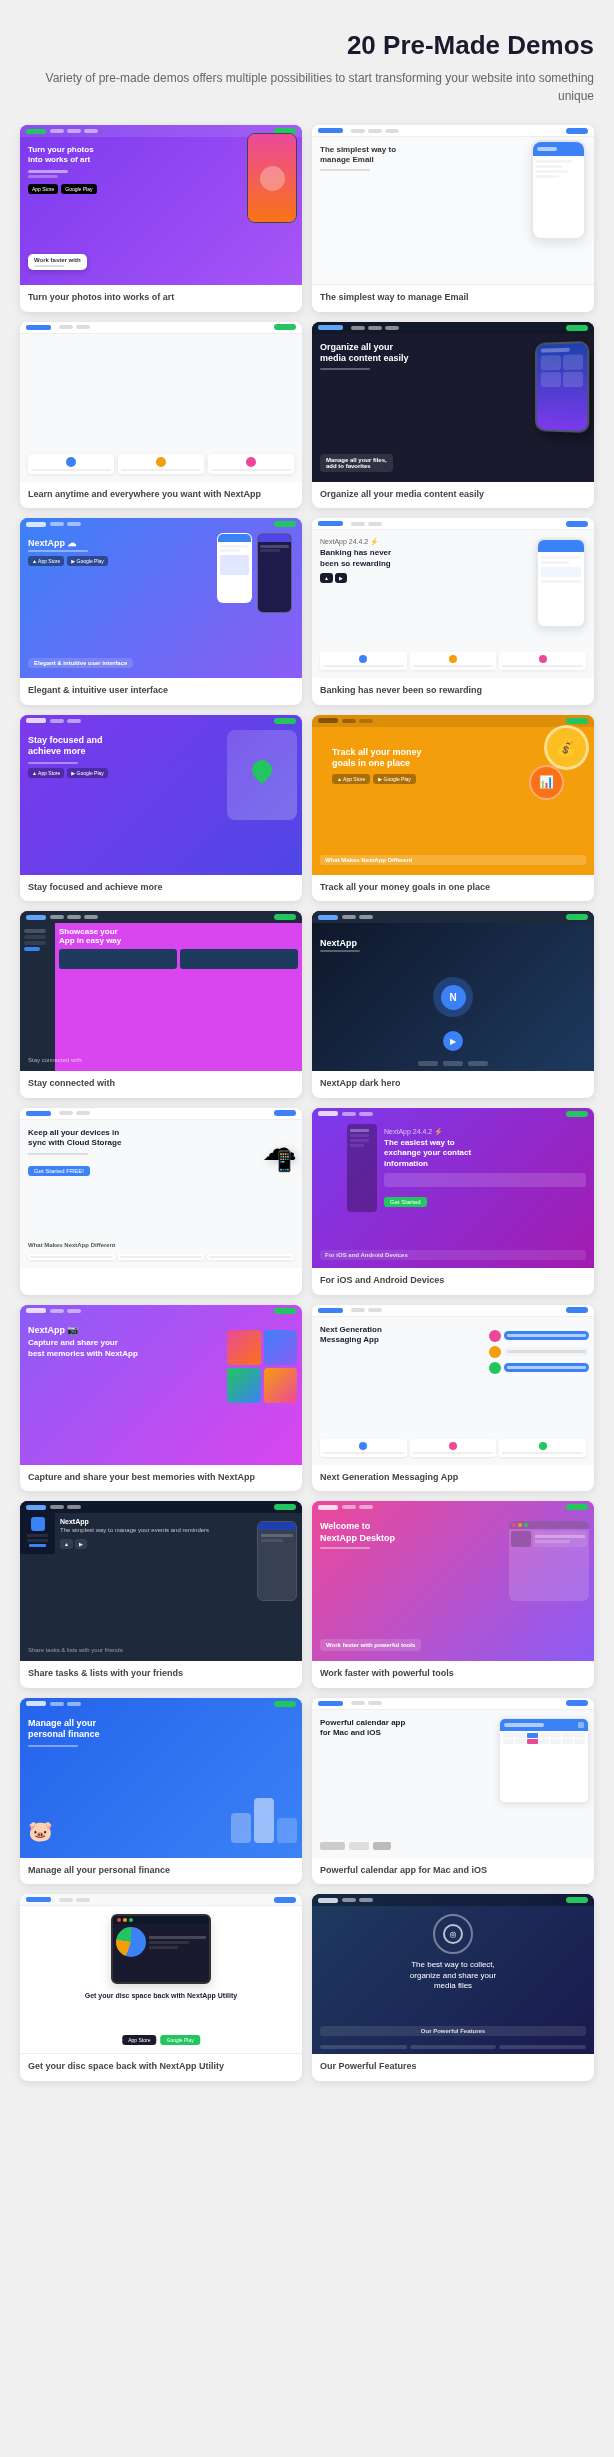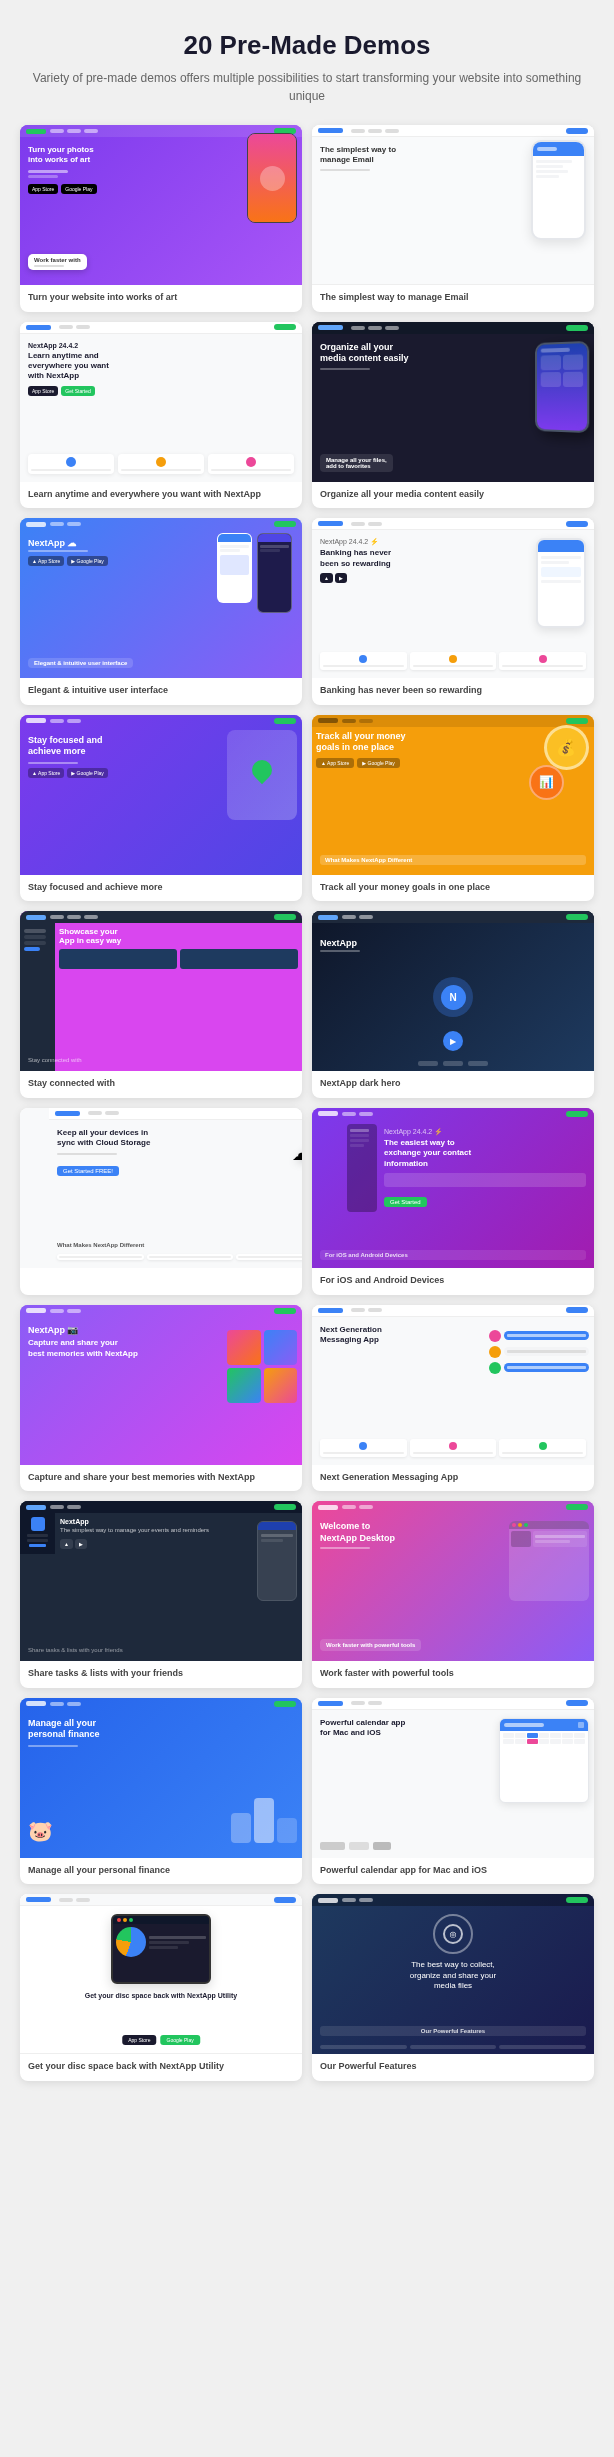--- a/index.html
+++ b/index.html
@@ -8,21 +8,21 @@
       font-family: 'Arial', sans-serif;
       width: 614px;
       min-height: 2457px;
     }
     .page-wrapper {
       width: 614px;
       background: #f0f0f0;
       padding: 30px 20px 40px;
     }
     .header {
-      text-align: center;
+      text-align: right;
       margin-bottom: 20px;
     }
     .header h1 {
       font-size: 26px;
       font-weight: 800;
       color: #1a1a2e;
       margin-bottom: 8px;
     }
     .header p {
       font-size: 12px;
@@ -175,21 +175,21 @@
             </div>
           </div>
 
           <div style="position:absolute; bottom:15px; left:8px; background:white; border-radius:5px; padding:3px 6px; box-shadow:0 2px 6px rgba(0,0,0,0.2);">
             <div style="font-size:6px; font-weight:bold; color:#333;">Work faster with</div>
             <div style="height:2px; width:30px; background:#ddd; border-radius:1px; margin-top:2px;"></div>
           </div>
         </div>
       </div>
       <div class="demo-label">
-        <span>Turn your website into works of art</span>
+        <span>Turn your photos into works of art</span>
       </div>
     </div>
 
     <div class="demo-card demo-2">
       <div class="demo-preview">
         <div class="preview-inner" style="background:#f9fafb;">
           <div class="nav-bar" style="background:#fff; border-bottom:1px solid #eee;">
             <div style="width:25px;height:5px;border-radius:2px;background:#3b82f6;"></div>
             <div class="nav-links" style="margin-left:4px;">
               <div class="nav-link" style="background:#ddd;"></div>
@@ -224,28 +224,20 @@
     <div class="demo-card demo-3">
       <div class="demo-preview">
         <div class="preview-inner" style="background:#f8f9fa;">
           <div class="nav-bar" style="background:#fff; border-bottom:1px solid #eee;">
             <div style="width:25px;height:5px;border-radius:2px;background:#3b82f6;"></div>
             <div class="nav-links" style="margin-left:4px;">
               <div class="nav-link" style="background:#ddd;"></div>
               <div class="nav-link" style="background:#ddd;"></div>
             </div>
             <div style="height:6px;width:22px;border-radius:3px;background:#22c55e;margin-left:auto;"></div>
-          </div>
-          <div style="padding:8px;">
-            <div style="font-size:7px; font-weight:bold; color:#1a1a2e; margin-bottom:2px;">NextApp 24.4.2</div>
-            <div style="font-size:8px; font-weight:bold; color:#1a1a2e; line-height:1.3; margin-bottom:4px;">Learn anytime and<br>everywhere you want<br>with NextApp</div>
-            <div style="display:flex; gap:3px;">
-              <div style="background:#1a1a2e; border-radius:3px; padding:2px 4px; font-size:5px; color:white;">App Store</div>
-              <div style="background:#22c55e; border-radius:3px; padding:2px 4px; font-size:5px; color:white;">Get Started</div>
-            </div>
           </div>
 
           <div style="position:absolute; bottom:8px; left:8px; right:8px; display:flex; gap:4px;">
             <div style="flex:1; background:white; border-radius:4px; padding:3px; box-shadow:0 1px 4px rgba(0,0,0,0.08); text-align:center;">
               <div style="width:10px;height:10px;background:#3b82f6;border-radius:50%;margin:0 auto 2px;"></div>
               <div style="height:2px;width:100%;background:#eee;border-radius:1px;"></div>
             </div>
             <div style="flex:1; background:white; border-radius:4px; padding:3px; box-shadow:0 1px 4px rgba(0,0,0,0.08); text-align:center;">
               <div style="width:10px;height:10px;background:#f59e0b;border-radius:50%;margin:0 auto 2px;"></div>
               <div style="height:2px;width:100%;background:#eee;border-radius:1px;"></div>
@@ -437,21 +429,21 @@
       <div class="demo-preview">
         <div class="preview-inner" style="background:#f59e0b;">
           <div class="nav-bar" style="background:rgba(0,0,0,0.1);">
             <div class="nav-logo" style="background:rgba(0,0,0,0.4);"></div>
             <div class="nav-links">
                 <div class="nav-link" style="background:rgba(0,0,0,0.3);"></div>
                 <div class="nav-link" style="background:rgba(0,0,0,0.2);"></div>
               </div>
             <div class="nav-btn" style="background:#22c55e;"></div>
           </div>
-          <div style="padding:4px;color:white;">
+          <div style="padding:20px;color:white;">
             <div style="font-size:9px;font-weight:bold;line-height:1.3;margin-bottom:4px;">Track all your money<br>goals in one place</div>
             <div style="display:flex;gap:3px;">
               <div style="background:rgba(0,0,0,0.3);border-radius:3px;padding:2px 5px;font-size:5px;color:white;">▲ App Store</div>
               <div style="background:rgba(0,0,0,0.3);border-radius:3px;padding:2px 5px;font-size:5px;color:white;">▶ Google Play</div>
             </div>
           </div>
 
           <div style="position:absolute;right:5px;top:10px;">
             <div style="width:45px;height:45px;background:#fbbf24;border-radius:50%;border:3px solid rgba(255,255,255,0.5);display:flex;align-items:center;justify-content:center;font-size:16px;">💰</div>
           </div>
@@ -540,21 +532,21 @@
           </div>
         </div>
       </div>
       <div class="demo-label">
         <span>NextApp dark hero</span>
       </div>
     </div>
 
     <div class="demo-card demo-11">
       <div class="demo-preview">
-        <div class="preview-inner" style="background:#f8f9fa;margin-left:29px;">
+        <div class="preview-inner" style="background:#f8f9fa;">
           <div class="nav-bar" style="background:#fff;border-bottom:1px solid #eee;">
             <div style="width:25px;height:5px;border-radius:2px;background:#3b82f6;"></div>
             <div class="nav-links" style="margin-left:4px;">
                 <div class="nav-link" style="background:#ddd;"></div>
                 <div class="nav-link" style="background:#ddd;"></div>
               </div>
             <div style="height:6px;width:22px;border-radius:3px;background:#3b82f6;margin-left:auto;"></div>
           </div>
           <div style="padding:8px;">
             <div style="font-size:8px;font-weight:bold;color:#1a1a2e;line-height:1.3;margin-bottom:4px;">Keep all your devices in<br>sync with Cloud Storage</div>

